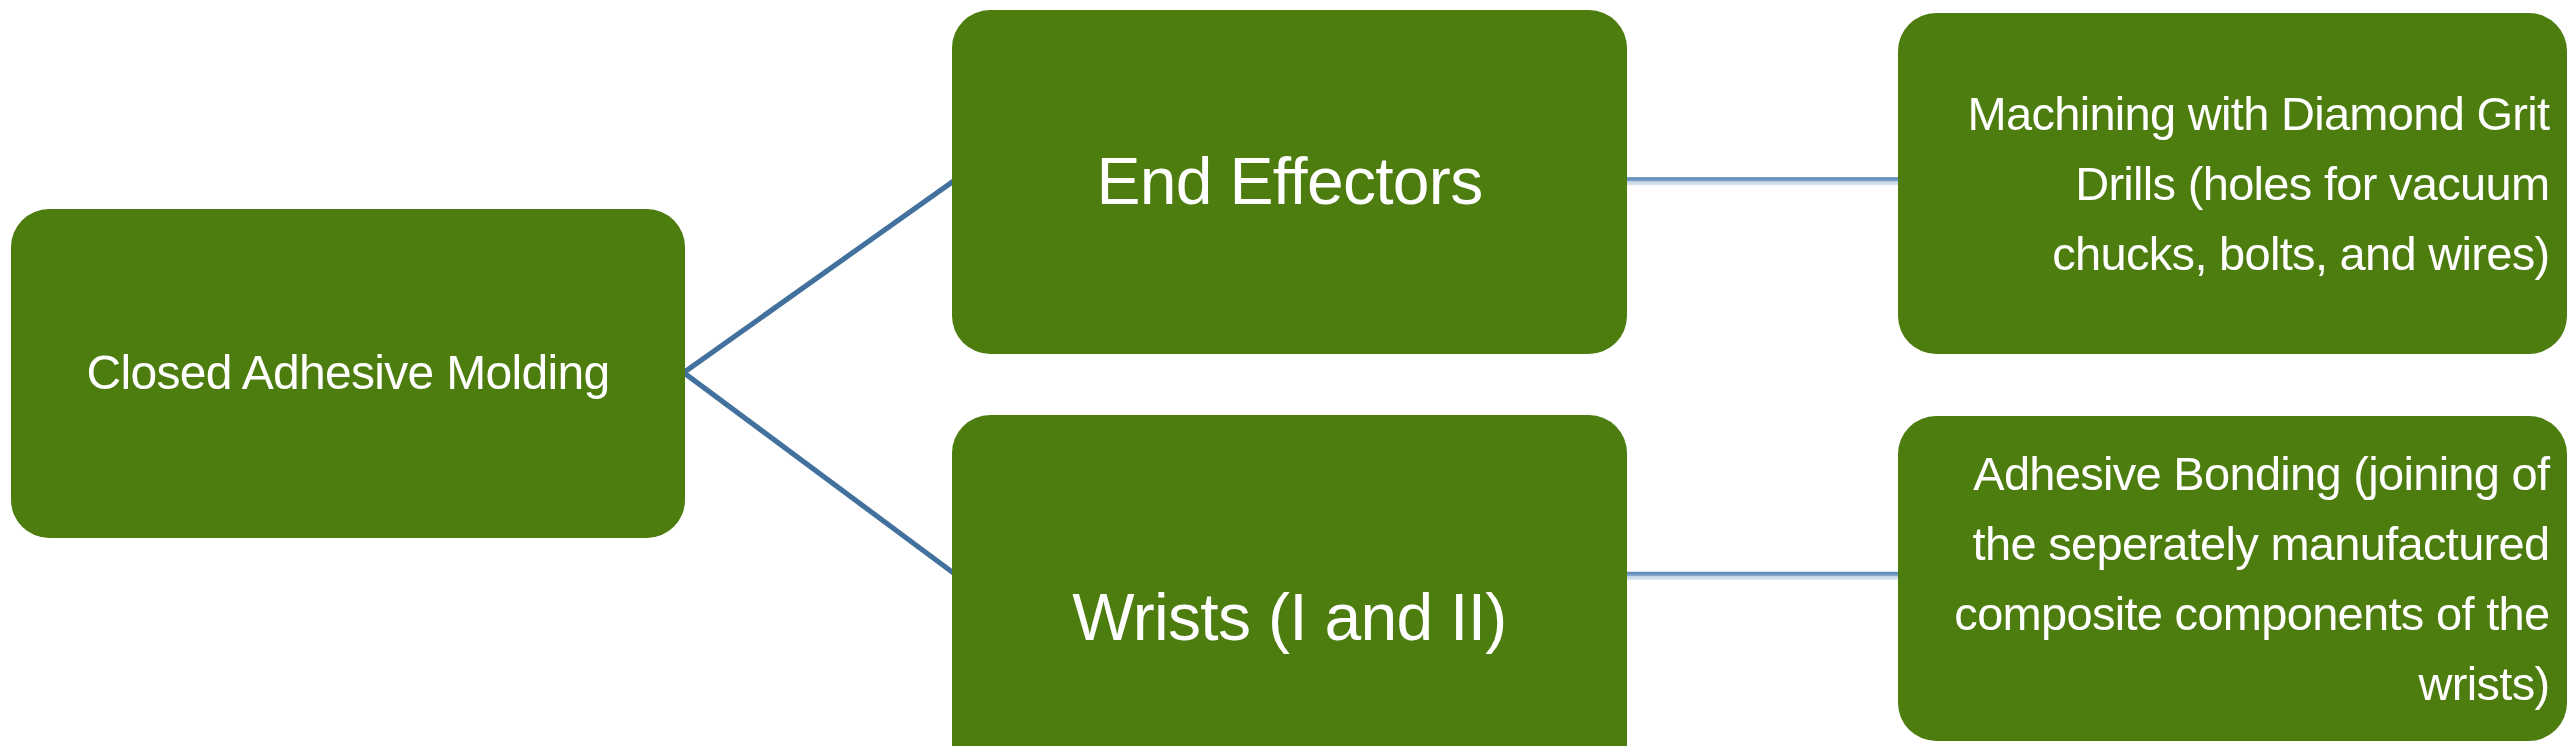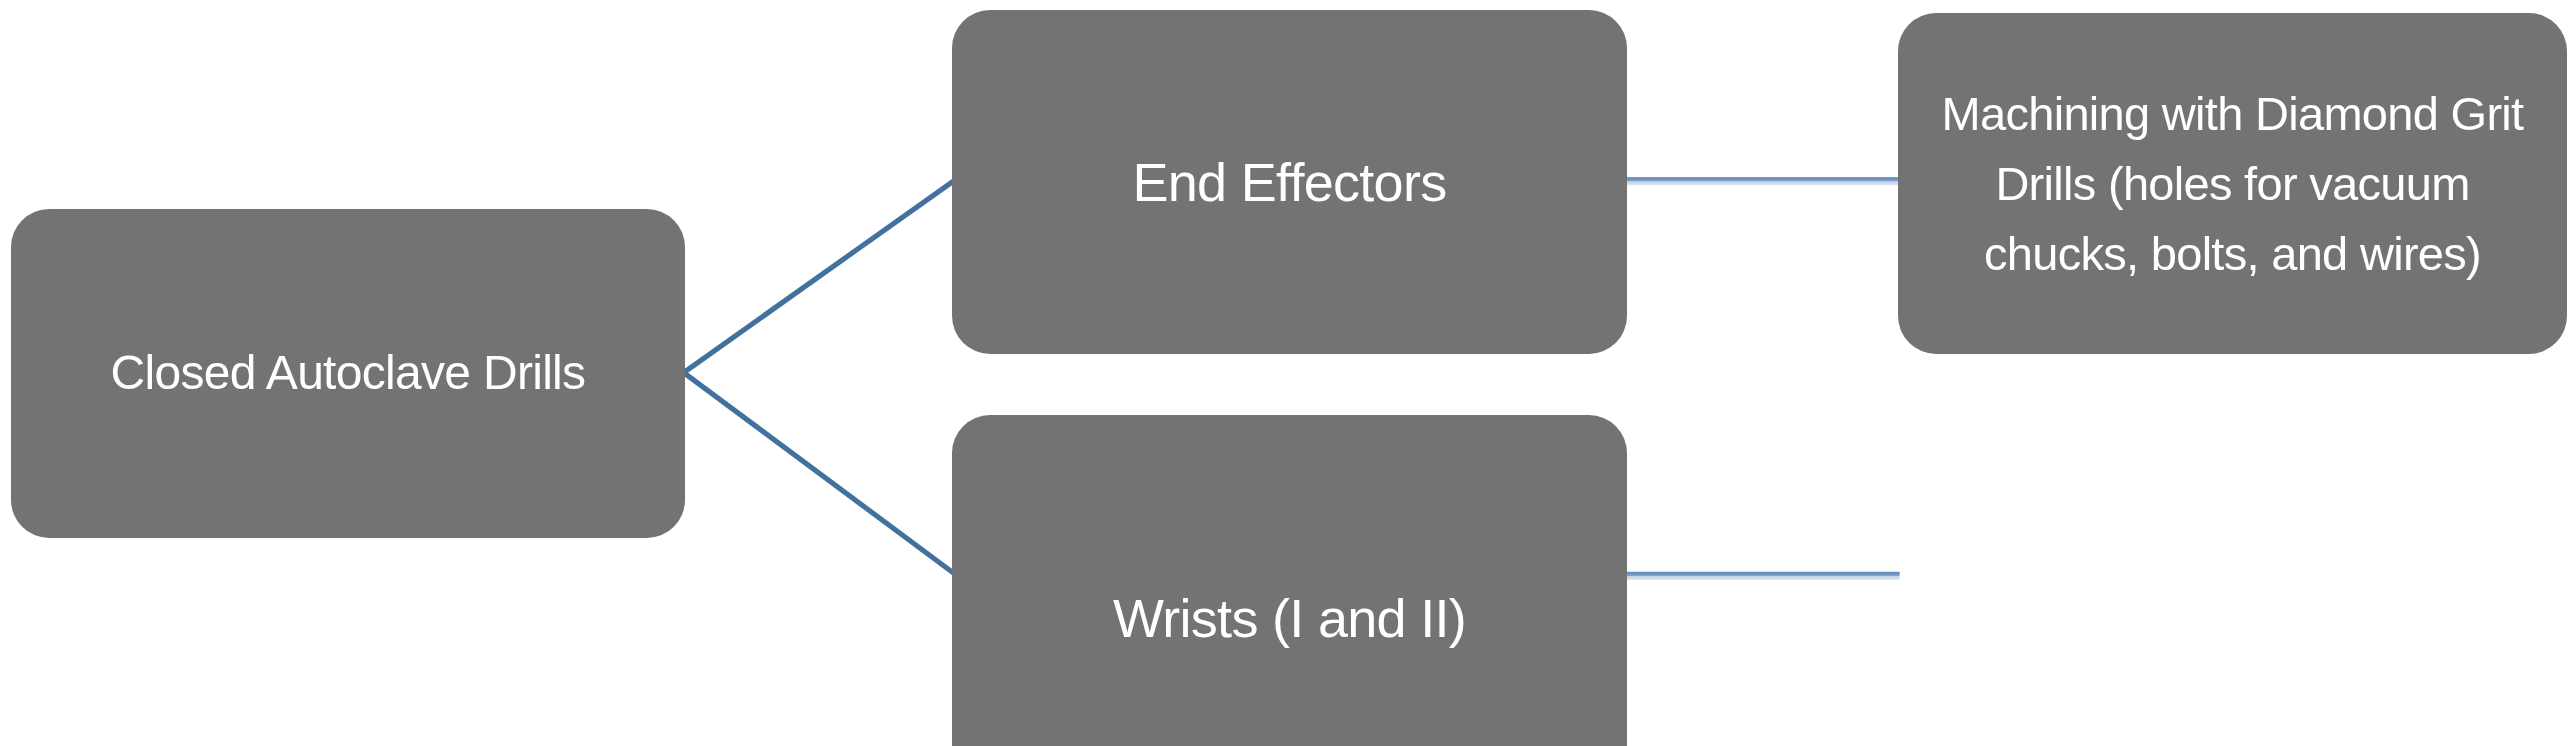--- a/index.html
+++ b/index.html
@@ -6,36 +6,36 @@
   .canvas{
     position:relative;
     width:2576px;height:746px;
     background:#ffffff;
     overflow:hidden;
     font-family:"Liberation Sans","DejaVu Sans",sans-serif;
   }
   .connectors{position:absolute;left:0;top:0;width:2576px;height:746px;}
   .node{
     position:absolute;
-    background:#737373;
+    background:#4d7c0f;
     border-radius:38px;
     color:#ffffff;
     display:flex;
     align-items:center;
     justify-content:center;
-    text-align:center;
+    text-align:right;
     letter-spacing:-0.7px;
     box-sizing:border-box;
   }
   .node-root{
     left:11px;top:209px;width:674px;height:329px;
     font-size:48px;line-height:1.1;
     padding:0 5.9px;
   }
-  .node-mid{left:952px;width:675px;font-size:54px;line-height:1.15;padding:0 22px;}
+  .node-mid{left:952px;width:675px;font-size:66px;line-height:1.15;padding:0 22px;}
   .node-mid.pos-top{top:10.3px;height:344px;}
   .node-mid.pos-bottom{top:415px;height:406px;}
   .node-right{left:1898px;width:669px;font-size:47px;line-height:70px;padding:0 17.6px;}
   .node-right.pos-top{top:13px;height:341px;}
   .node-right.pos-bottom{top:416px;height:325px;}
 </style>
 </head>
 <body>
 
 <div class="canvas">
@@ -49,30 +49,33 @@
         <stop offset="1" stop-color="#dde6f2"></stop>
       </linearGradient>
     </defs>
     <line x1="933" y1="509" x2="1302" y2="247" stroke="#41719c" stroke-width="7"></line>
     <line x1="933" y1="509" x2="1302" y2="783" stroke="#41719c" stroke-width="7"></line>
     <rect x="2220" y="242" width="374" height="11" fill="url(#hConnGrad)"></rect>
     <rect x="2220" y="781" width="374" height="11" fill="url(#hConnGrad)"></rect>
   </svg>
 
   <div class="node node-root">
-    <span>Closed Autoclave Drills</span>
+    <span>Closed Adhesive Molding</span>
   </div>
 
   <div class="node node-mid pos-top">
     <span>End Effectors</span>
   </div>
 
   <div class="node node-mid pos-bottom">
     <span>Wrists (I and II)</span>
   </div>
 
   <div class="node node-right pos-top">
     <span>Machining with Diamond Grit Drills (holes for vacuum chucks, bolts, and wires)</span>
   </div>
 
+  <div class="node node-right pos-bottom">
+    <span>Adhesive Bonding (joining of the seperately manufactured composite components of the wrists)</span>
+  </div>
 
 </div>
 
 
 </body></html>

